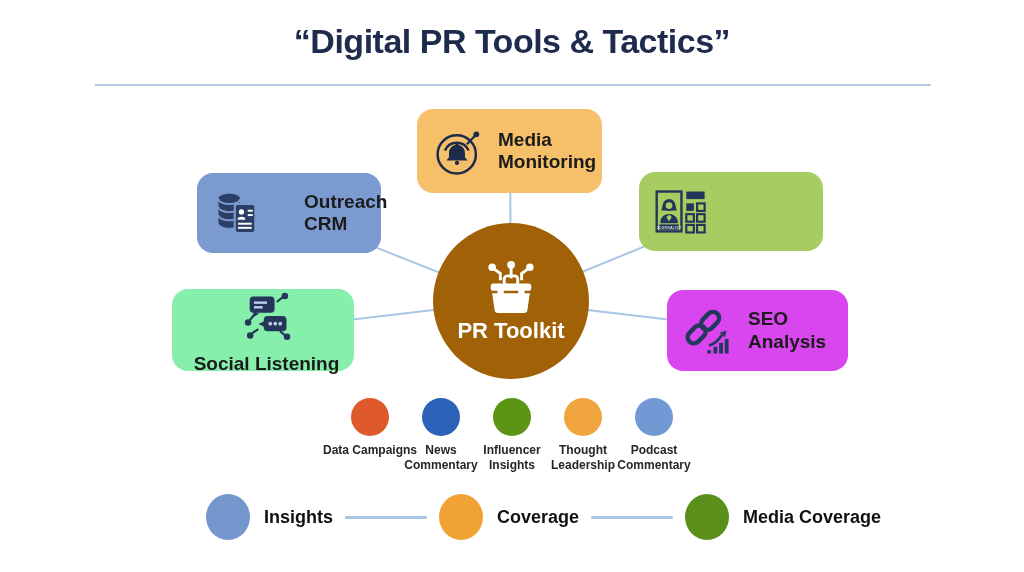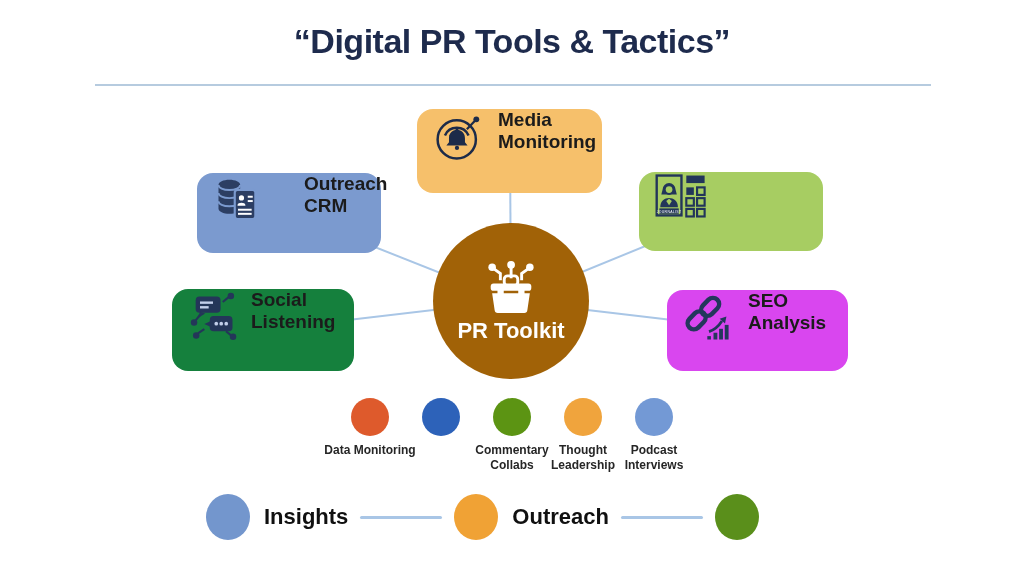--- a/index.html
+++ b/index.html
@@ -12,21 +12,21 @@
   .page-title{
     position:absolute;top:22px;left:0;width:1024px;text-align:center;
     font-size:34px;font-weight:700;letter-spacing:-0.5px;color:#1e2b4d;
   }
   .divider{position:absolute;top:84px;left:95px;width:836px;height:2px;background:#b6cbdf;}
 
   .connectors{position:absolute;top:0;left:0;z-index:1;}
 
   .node{
     position:absolute;z-index:2;border-radius:16px;
-    display:flex;align-items:flex-start;gap:12px;padding:0 8px 0 15px;box-sizing:border-box;
+    display:flex;align-items:center;gap:12px;padding:0 8px 0 15px;box-sizing:border-box;
   }
   .node-label{font-size:19px;font-weight:600;color:#1b1b1b;line-height:1.16;}
   .node-icon{flex:0 0 auto;display:block;}
 
   .node-media-monitoring{left:417px;top:109px;width:185px;height:84px;}
   .node-outreach-crm{left:197px;top:173px;width:184px;height:80px;}
   .node-media-database{left:639px;top:172px;width:184px;height:79px;}
   .node-social-listening{left:172px;top:289px;width:182px;height:82px;}
   .node-seo-analysis{left:667px;top:290px;width:181px;height:81px;}
 
@@ -45,21 +45,21 @@
   .tactic-label{
     width:96px;margin:7px -12.5px 0;text-align:center;
     font-size:12px;font-weight:700;color:#262626;line-height:1.25;
   }
 
   .legend-row{
     position:absolute;z-index:2;top:493px;left:206px;height:48px;
     display:flex;align-items:center;
   }
   .legend-dot{width:44px;height:46px;border-radius:50%;display:block;margin-right:14px;flex:0 0 auto;}
-  .legend-label{font-size:22px;font-weight:600;color:#101010;margin-right:12px;white-space:nowrap;}
+  .legend-label{font-size:18px;font-weight:600;color:#101010;margin-right:12px;white-space:nowrap;}
   .legend-line{width:82px;height:3px;border-radius:2px;margin-right:12px;flex:0 0 auto;}
 </style>
 </head>
 <body>
 
 <div class="stage">
 
   <div class="page-title" style="color: rgb(30, 43, 77);">“Digital PR Tools &amp; Tactics”</div>
   <div class="divider" style="background: rgb(182, 203, 223);"></div>
 
@@ -117,21 +117,21 @@
       <rect x="30" y="3" width="17" height="7" fill="#22355a"></rect>
       <rect x="30" y="14" width="7" height="7" fill="#22355a"></rect>
       <rect x="40" y="14" width="7" height="7" fill="none" stroke="#22355a" stroke-width="2"></rect>
       <rect x="30" y="24" width="7" height="7" fill="none" stroke="#22355a" stroke-width="2"></rect>
       <rect x="40" y="24" width="7" height="7" fill="none" stroke="#22355a" stroke-width="2"></rect>
       <rect x="30" y="34" width="7" height="7" fill="none" stroke="#22355a" stroke-width="2"></rect>
       <rect x="40" y="34" width="7" height="7" fill="none" stroke="#22355a" stroke-width="2"></rect>
     </svg>
   </div>
 
-  <div class="node node-social-listening" style="background: #15803d;">
+  <div class="node node-social-listening" style="background: #86efac; flex-direction: column;">
     <svg class="node-icon" width="52" height="52" viewBox="0 0 48 48">
       <g stroke="#243659" stroke-width="2">
         <line x1="8" y1="29" x2="12" y2="24"></line>
         <line x1="33" y1="12" x2="39" y2="7"></line>
         <line x1="10" y1="41" x2="16" y2="37"></line>
         <line x1="36" y1="39" x2="41" y2="43"></line>
       </g>
       <circle cx="6.5" cy="31" r="3" fill="#243659"></circle>
       <circle cx="40.5" cy="6.5" r="3" fill="#243659"></circle>
       <circle cx="8.5" cy="43" r="3" fill="#243659"></circle>
@@ -178,42 +178,44 @@
       <rect x="20" y="31.5" width="6.5" height="8" rx="1.5" fill="#ffffff"></rect>
       <rect x="41.5" y="31.5" width="6.5" height="8" rx="1.5" fill="#ffffff"></rect>
       <path d="M14.5 36.5 h39 l-2.6 17.5 a3.2 3.2 0 0 1 -3.2 2.8 h-27.4 a3.2 3.2 0 0 1 -3.2 -2.8 z" fill="#ffffff"></path>
     </svg>
     <div class="hub-label">PR Toolkit</div>
   </div>
 
   <div class="tactics-row" id="tactics-row">
       <div class="tactic">
         <span class="tactic-dot" style="background: rgb(222, 90, 44);"></span>
-        <span class="tactic-label">Data Monitoring</span>
+        <span class="tactic-label">Data Campaigns</span>
       </div>
       <div class="tactic">
         <span class="tactic-dot" style="background: rgb(45, 98, 185);"></span>
+        <span class="tactic-label">News Commentary</span>
       </div>
       <div class="tactic">
         <span class="tactic-dot" style="background: rgb(92, 148, 19);"></span>
-        <span class="tactic-label">Commentary Collabs</span>
+        <span class="tactic-label">Influencer Insights</span>
       </div>
       <div class="tactic">
         <span class="tactic-dot" style="background: rgb(240, 164, 61);"></span>
         <span class="tactic-label">Thought Leadership</span>
       </div>
       <div class="tactic">
         <span class="tactic-dot" style="background: rgb(115, 153, 213);"></span>
-        <span class="tactic-label">Podcast Interviews</span>
+        <span class="tactic-label">Podcast Commentary</span>
       </div>
     </div>
 
   <div class="legend-row" id="legend-row">
       <span class="legend-dot" style="background: rgb(115, 150, 205);"></span>
       <span class="legend-label">Insights</span>
       <span class="legend-line" style="background: rgb(169, 198, 230);"></span>
       <span class="legend-dot" style="background: rgb(240, 162, 53);"></span>
-      <span class="legend-label">Outreach</span>
+      <span class="legend-label">Coverage</span>
       <span class="legend-line" style="background: rgb(169, 198, 230);"></span>
       <span class="legend-dot" style="background: rgb(90, 143, 27);"></span>
+      <span class="legend-label">Media Coverage</span>
     </div>
 
 </div>
 
 </body></html>

